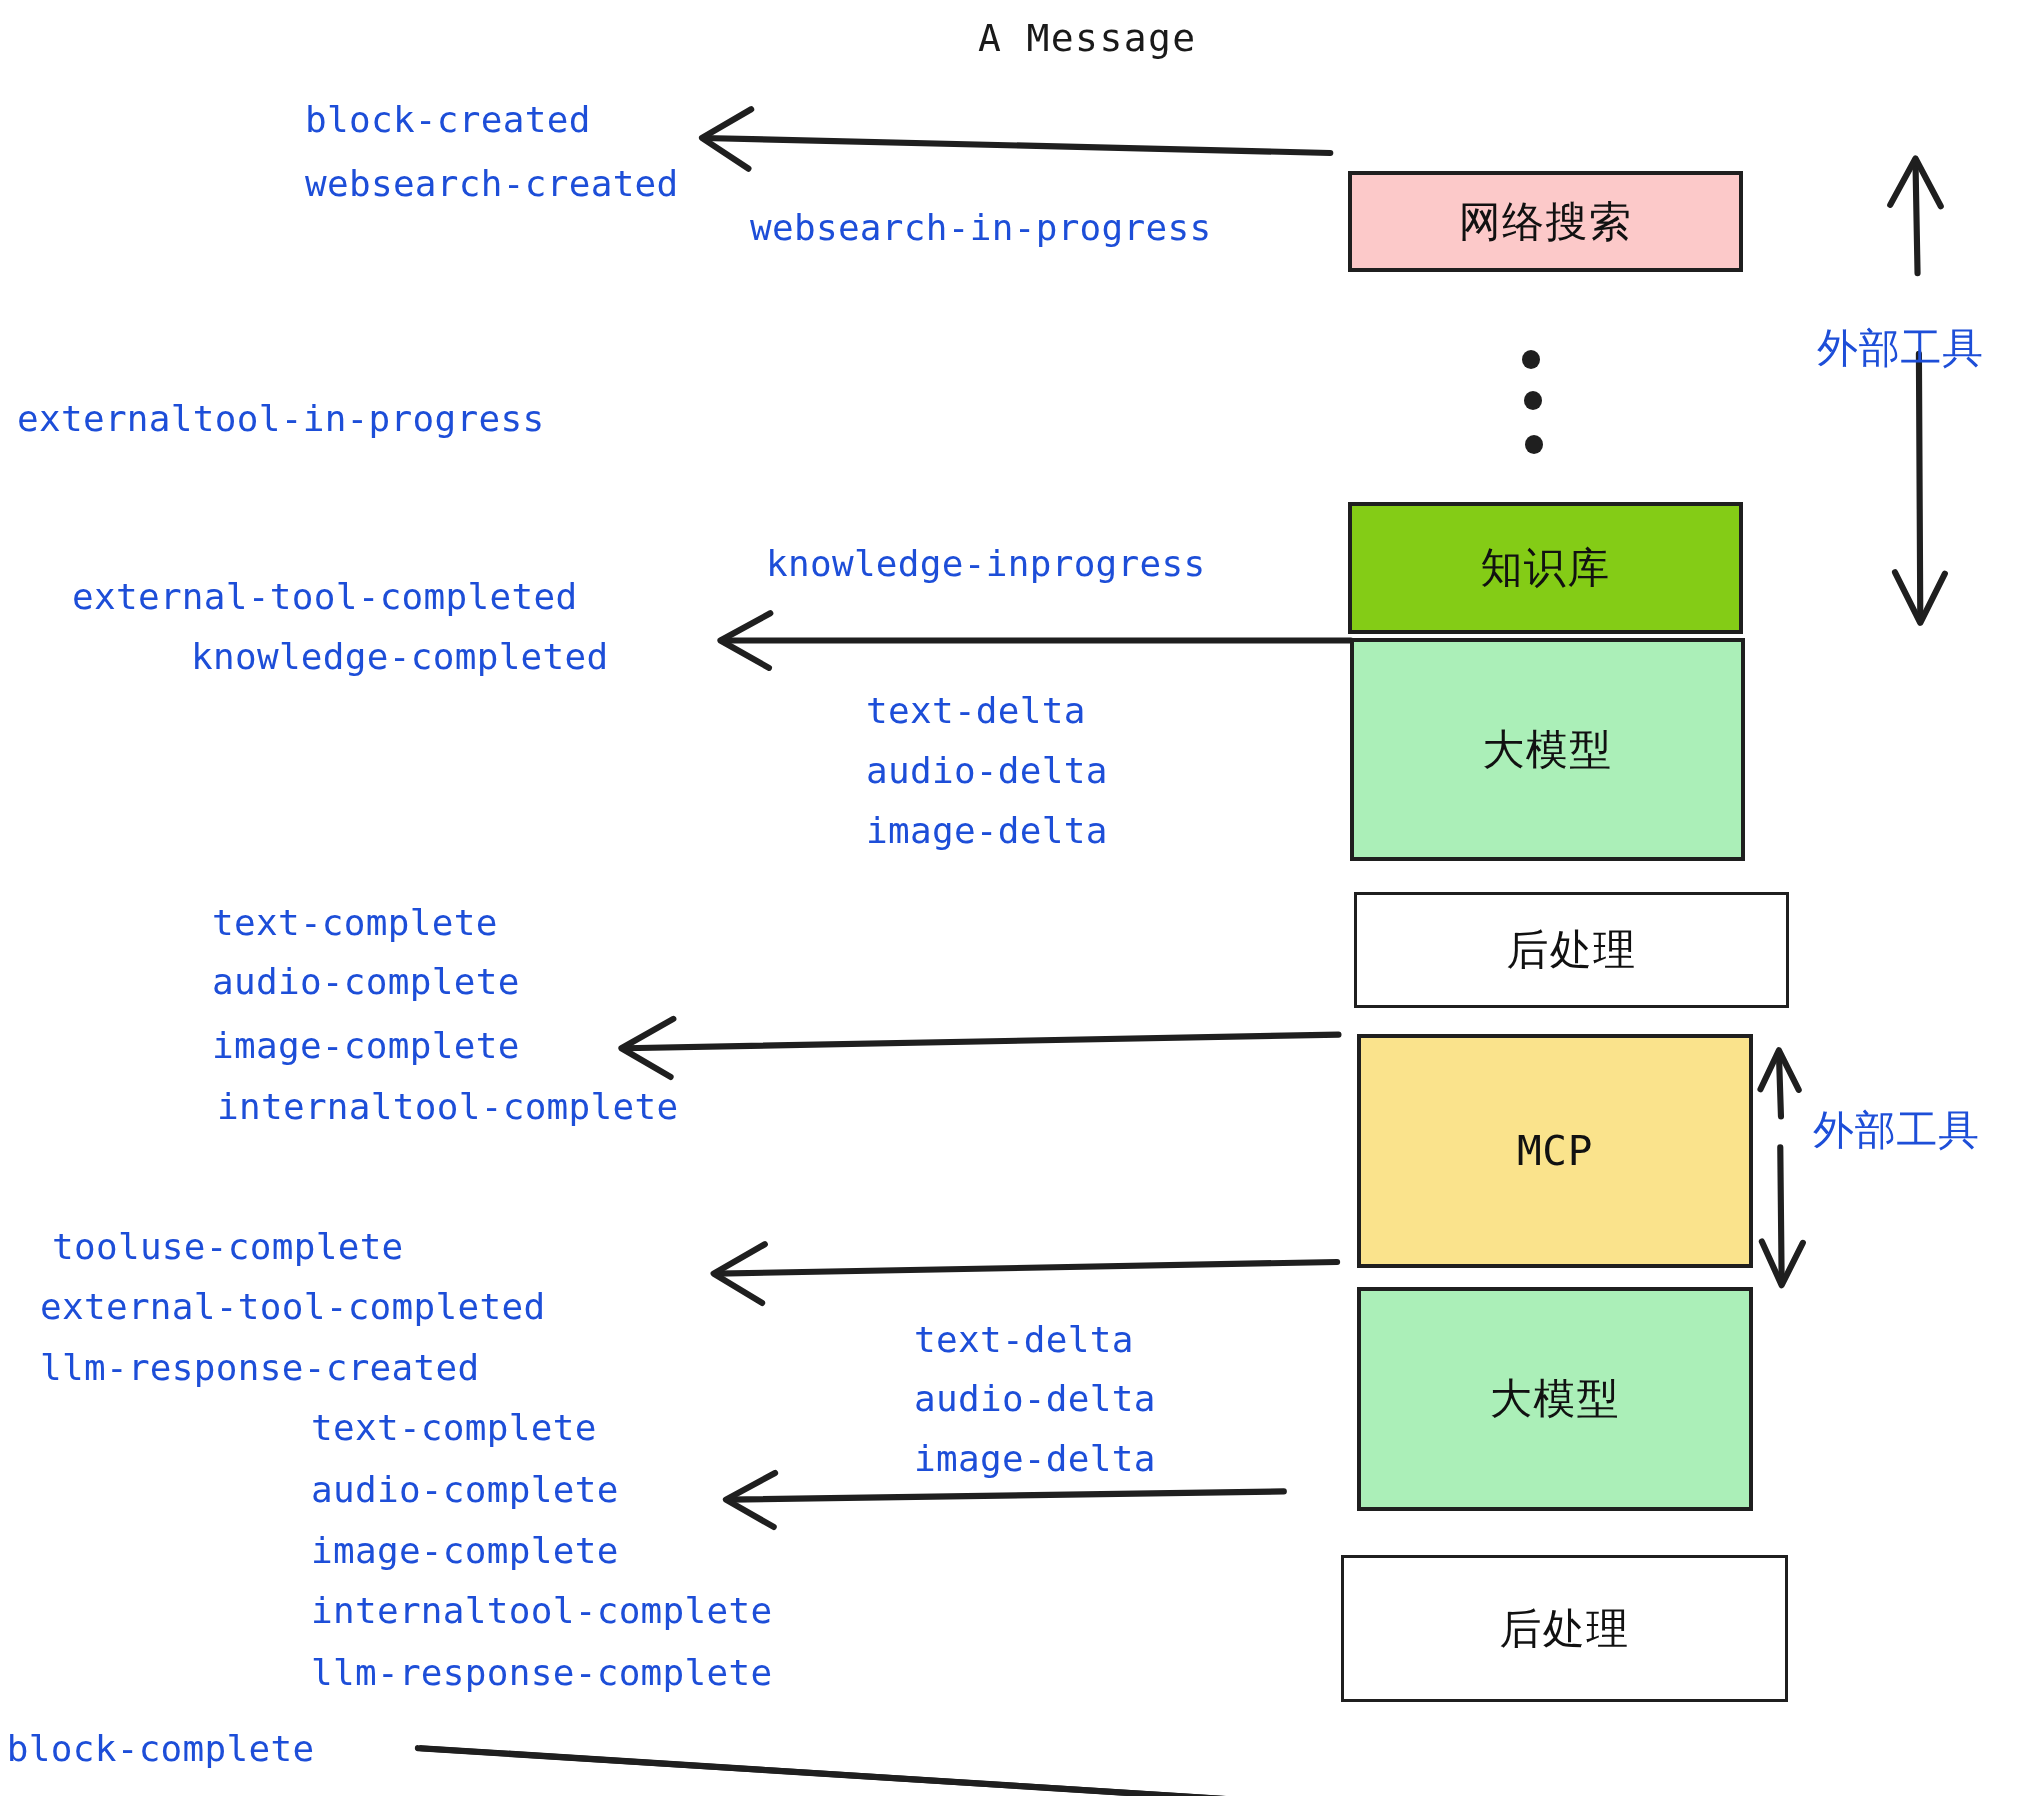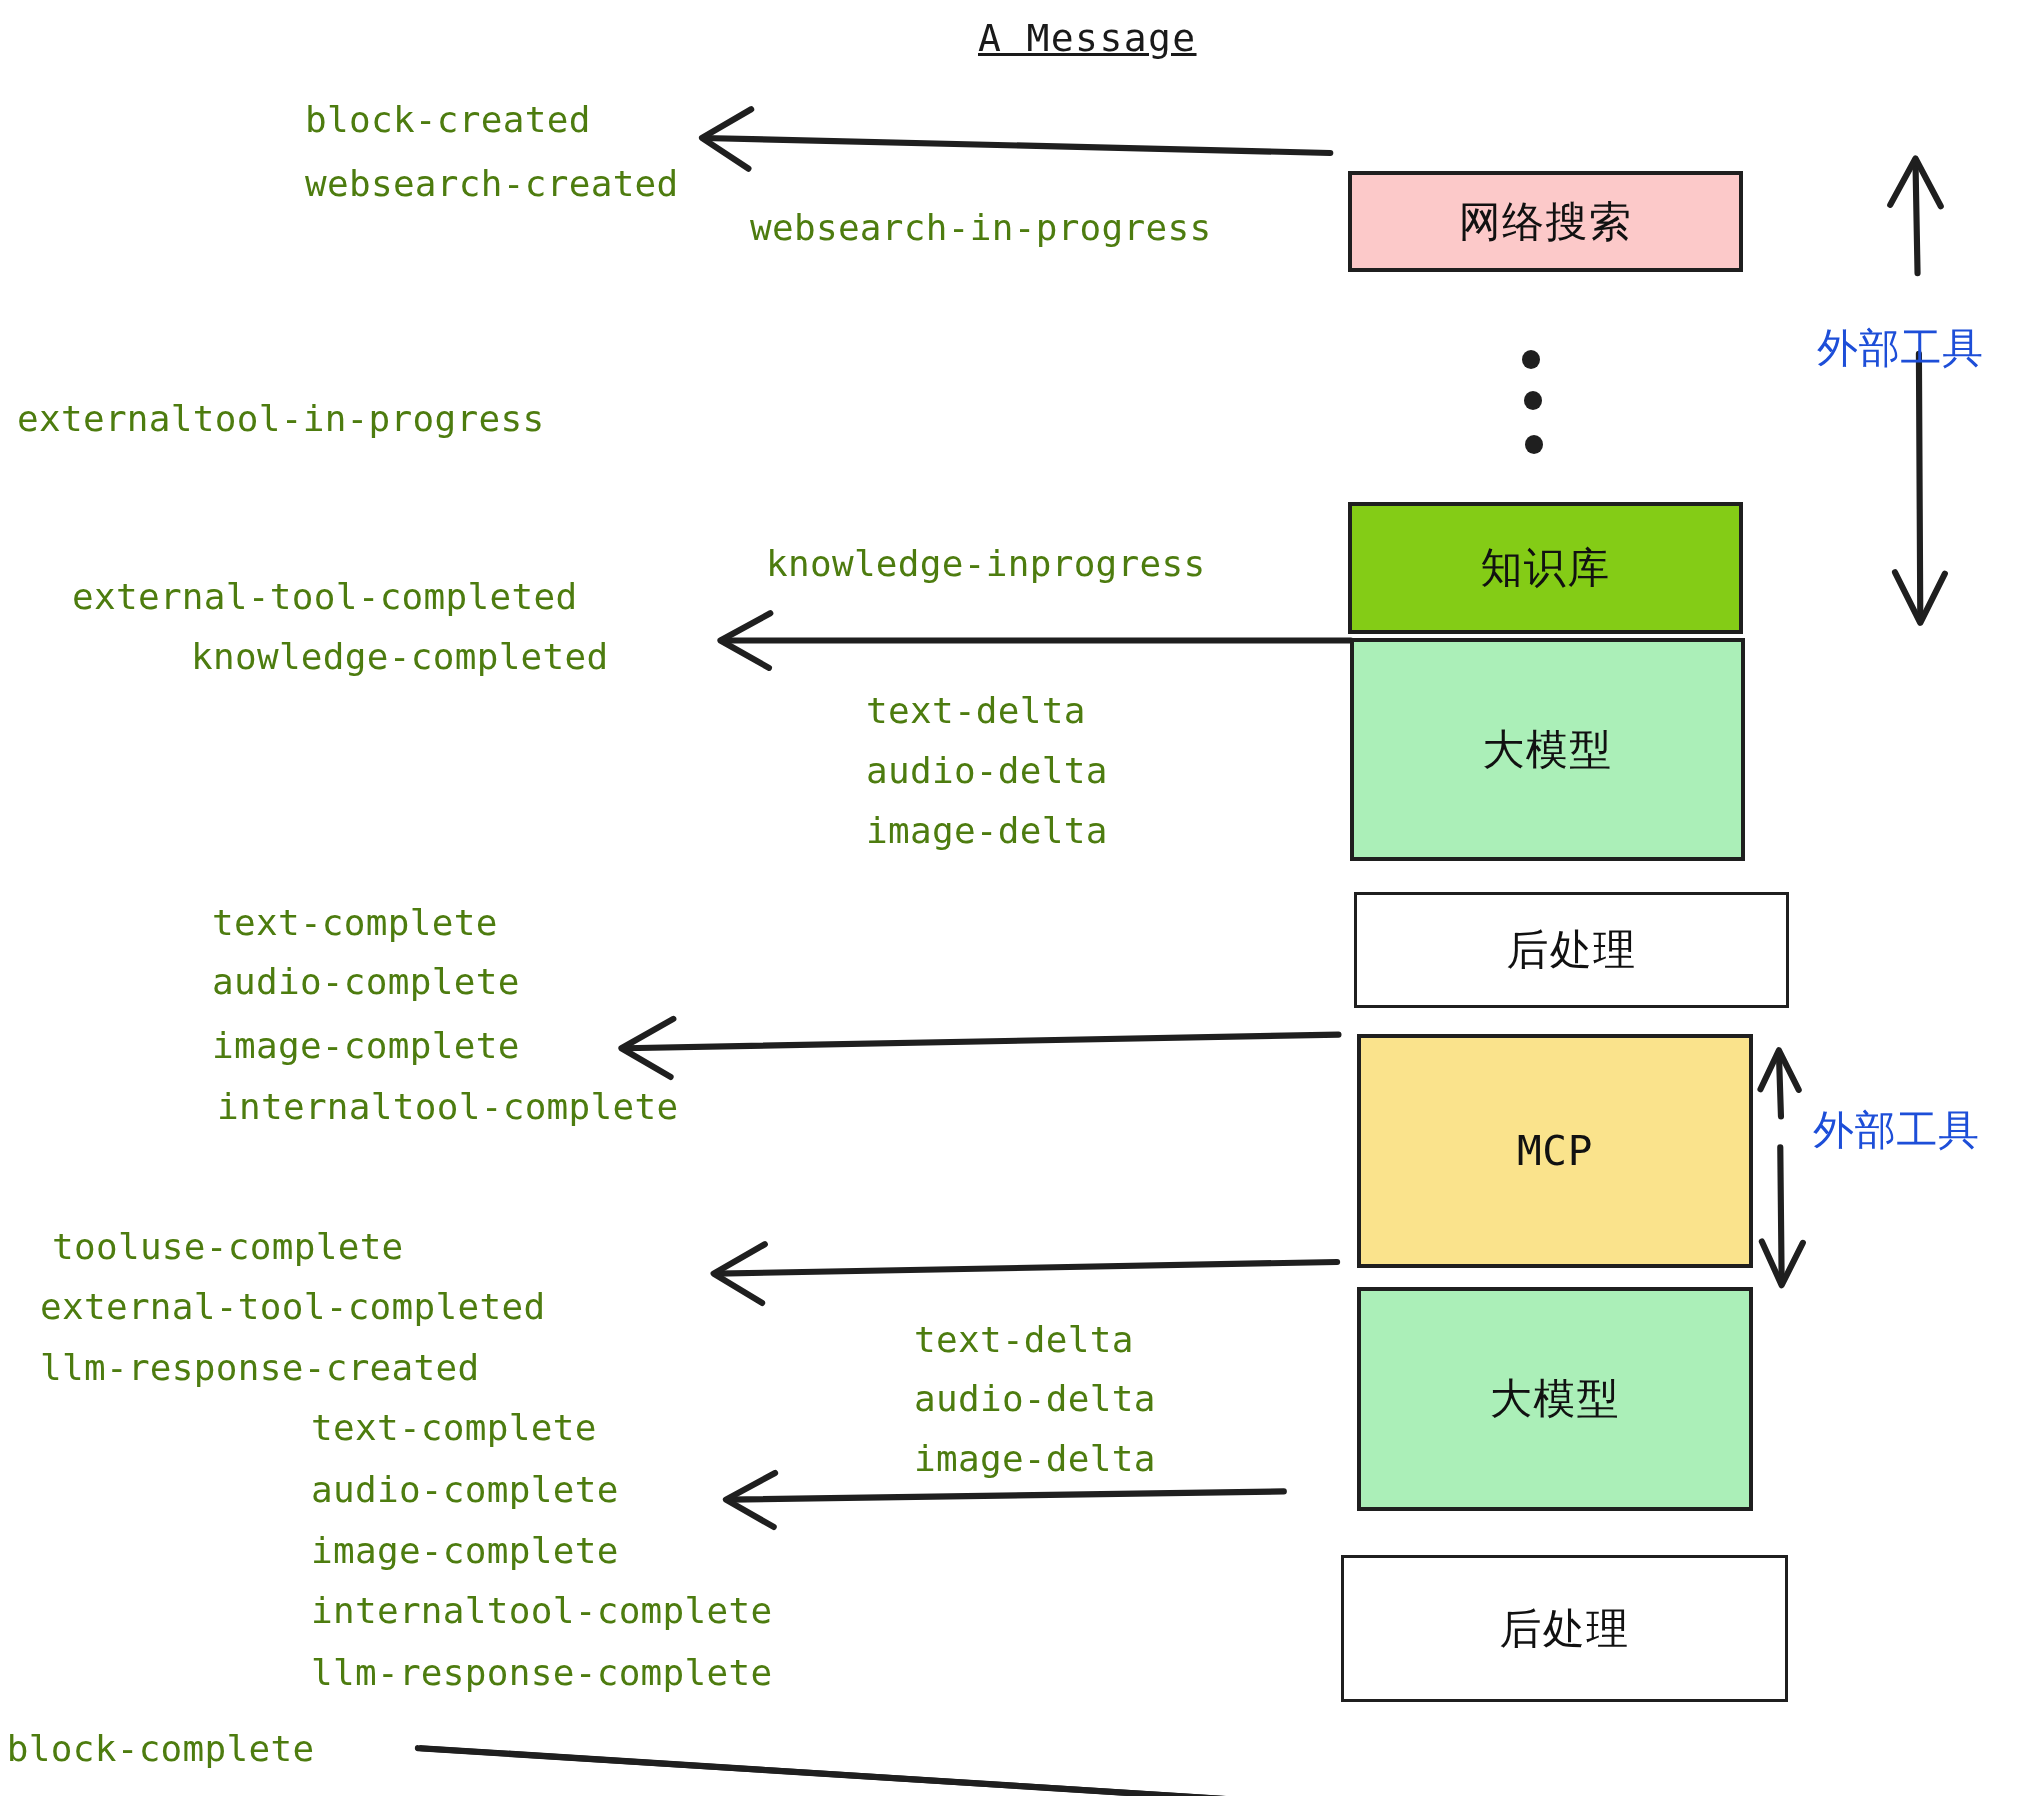--- a/index.html
+++ b/index.html
@@ -23,33 +23,32 @@
     top: 0;
     width: 2035px;
     height: 1796px;
     pointer-events: none;
   }
   .ev {
     position: absolute;
     font-family: "DejaVu Sans Mono", monospace;
     font-size: 36px;
     letter-spacing: 0.3px;
-    color: #4d7c0f;
+    color: #1d4ed8;
     white-space: nowrap;
     line-height: 1;
   }
   .title {
     position: absolute;
     font-family: "DejaVu Sans Mono", monospace;
     font-size: 38px;
     letter-spacing: 1.4px;
     color: #1a1a1a;
     white-space: nowrap;
     line-height: 1;
-    text-decoration: underline;
   }
   .node {
     position: absolute;
     box-sizing: border-box;
     border: 4.8px solid #1f1f1f;
     display: flex;
     align-items: center;
     justify-content: center;
   }
   .node span {

